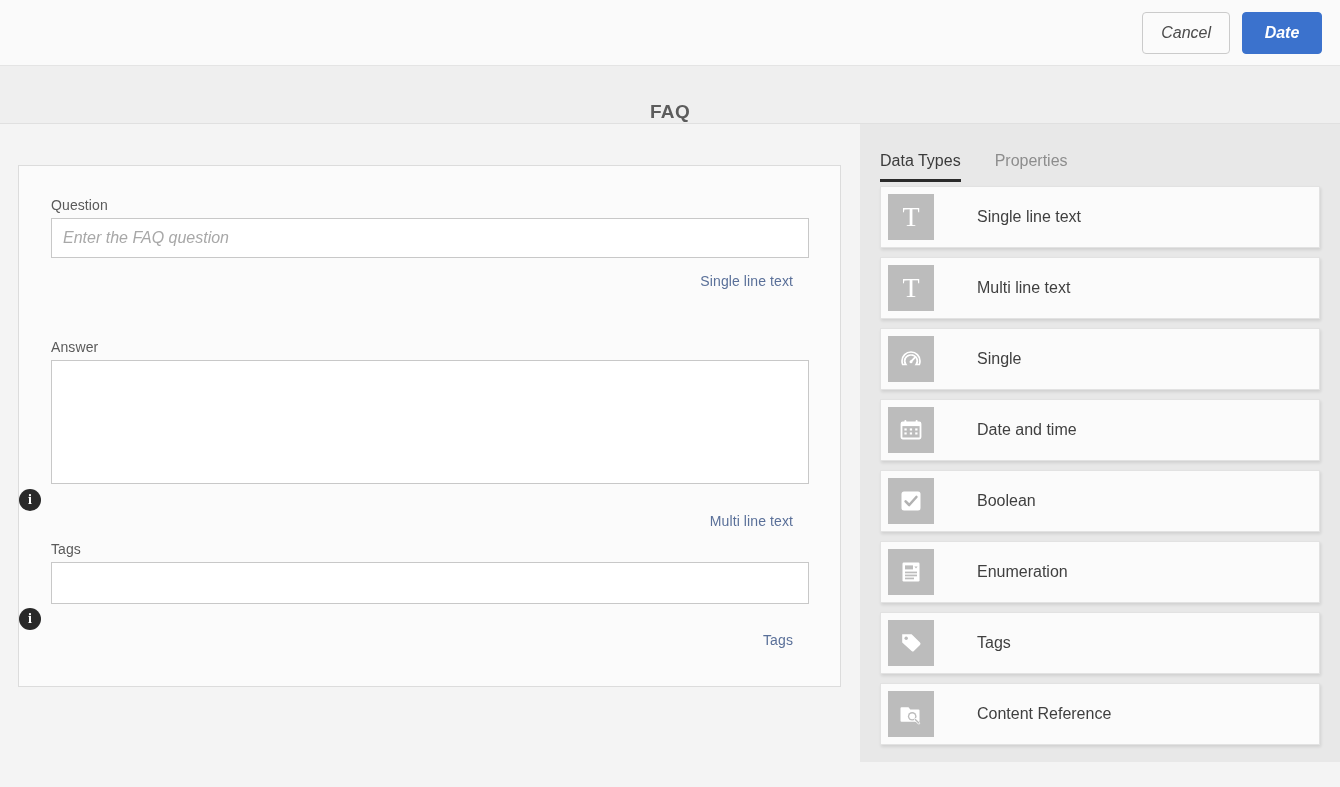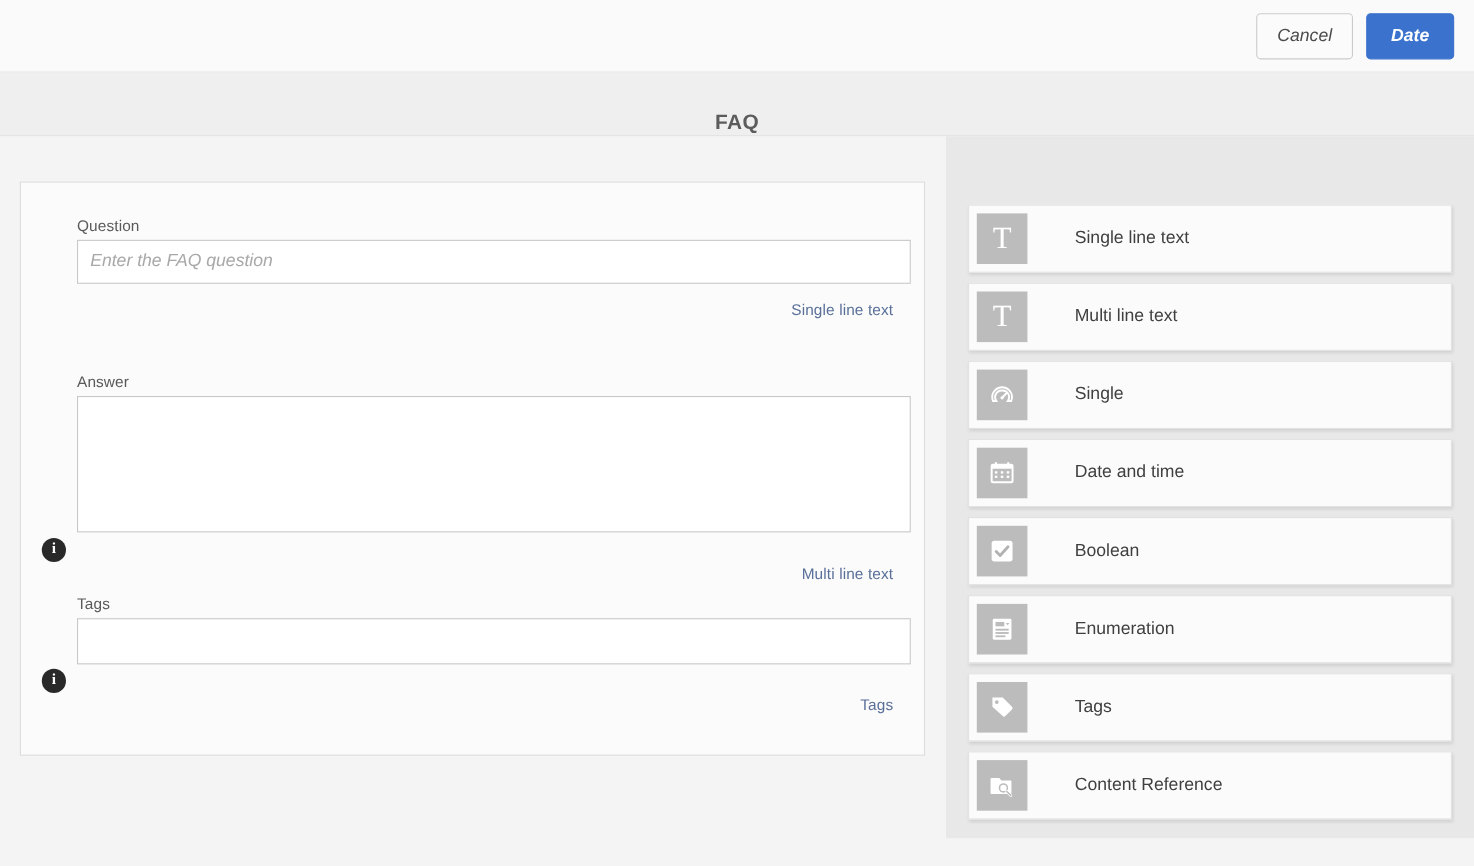--- a/index.html
+++ b/index.html
@@ -76,21 +76,21 @@
     width: 860px; height: 663px;
     background: #f4f4f4;
   }
   .form-card {
     position: absolute; left: 18px; top: 41px;
     width: 823px; height: 522px;
     background: #fbfbfb;
     border: 1px solid #dcdcdc;
   }
 
-  .field { position: absolute; left: 35px; width: 758px; padding-left: 16px; }
+  .field { position: absolute; left: 16px; width: 758px; padding-left: 16px; }
 
   .field-label {
     font-size: 14px; color: #5a5a5a;
     margin-bottom: 5px; display: block;
     letter-spacing: .1px;
   }
   .text-input {
     width: 758px; height: 40px;
     background: #ffffff;
     border: 1px solid #c8c8c8;
@@ -229,20 +229,24 @@
         <div class="tags-box"></div>
         <div class="info-icon" style="left:-16px; top:67px;">i</div>
         <div class="type-hint" style="top:91px;">Tags</div>
       </div>
 
     </div>
   </div>
 
   <div class="rail">
 
+    <div class="rail-tabs">
+      <div class="rail-tab active">Data Types</div>
+      <div class="rail-tab">Properties</div>
+    </div>
 
     <div class="type-list">
 
       <div class="type-item">
         <div class="type-icon">
             <span class="glyph-t">T</span>
           </div>
         <div class="type-label">Single line text</div>
       </div>
 

